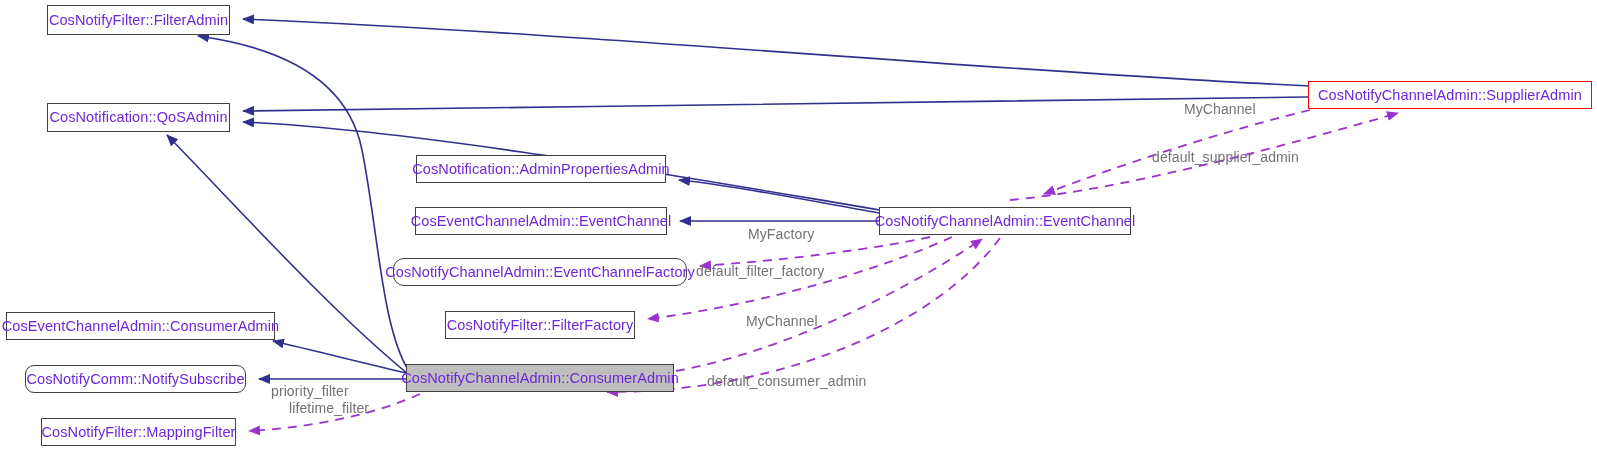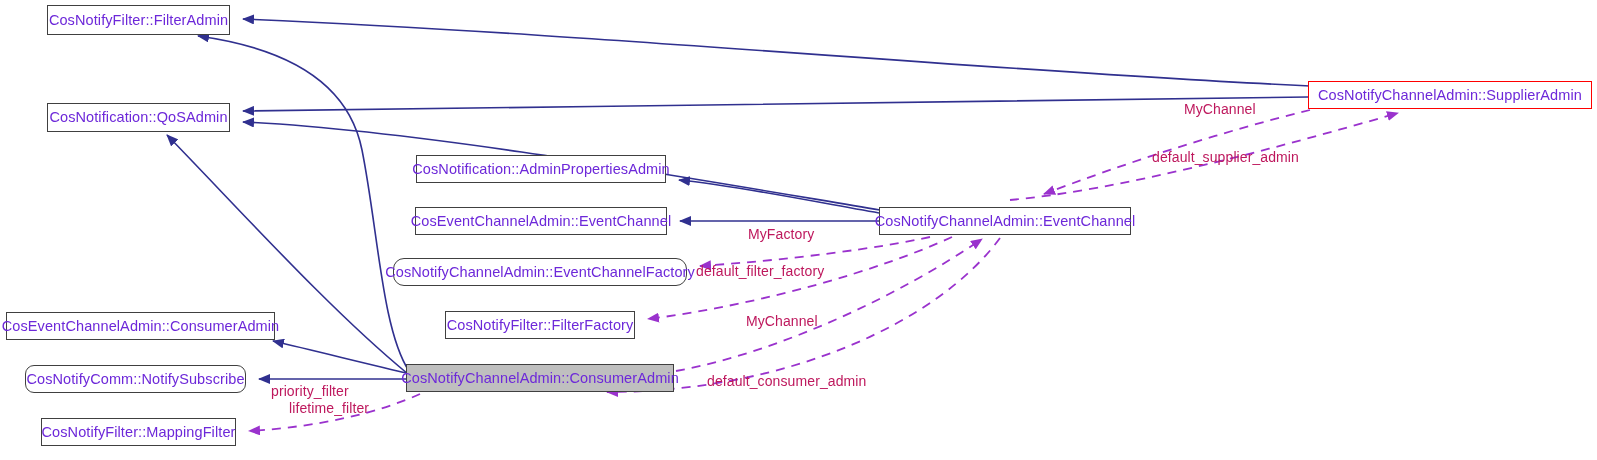--- a/index.html
+++ b/index.html
@@ -43,21 +43,21 @@
     border: 1px solid #404040;
   }
   .node.highlight {
     background: #ffffff;
     border: 1px solid #ff0000;
     align-items: center;
   }
   .edge-label {
     position: absolute;
     font-size: 14px;
-    color: #be185d;
+    color: #737373;
     white-space: nowrap;
     line-height: 17px;
     letter-spacing: 0.1px;
   }
 </style>
 </head>
 <body>
 
 <div id="diagram-root">
 

